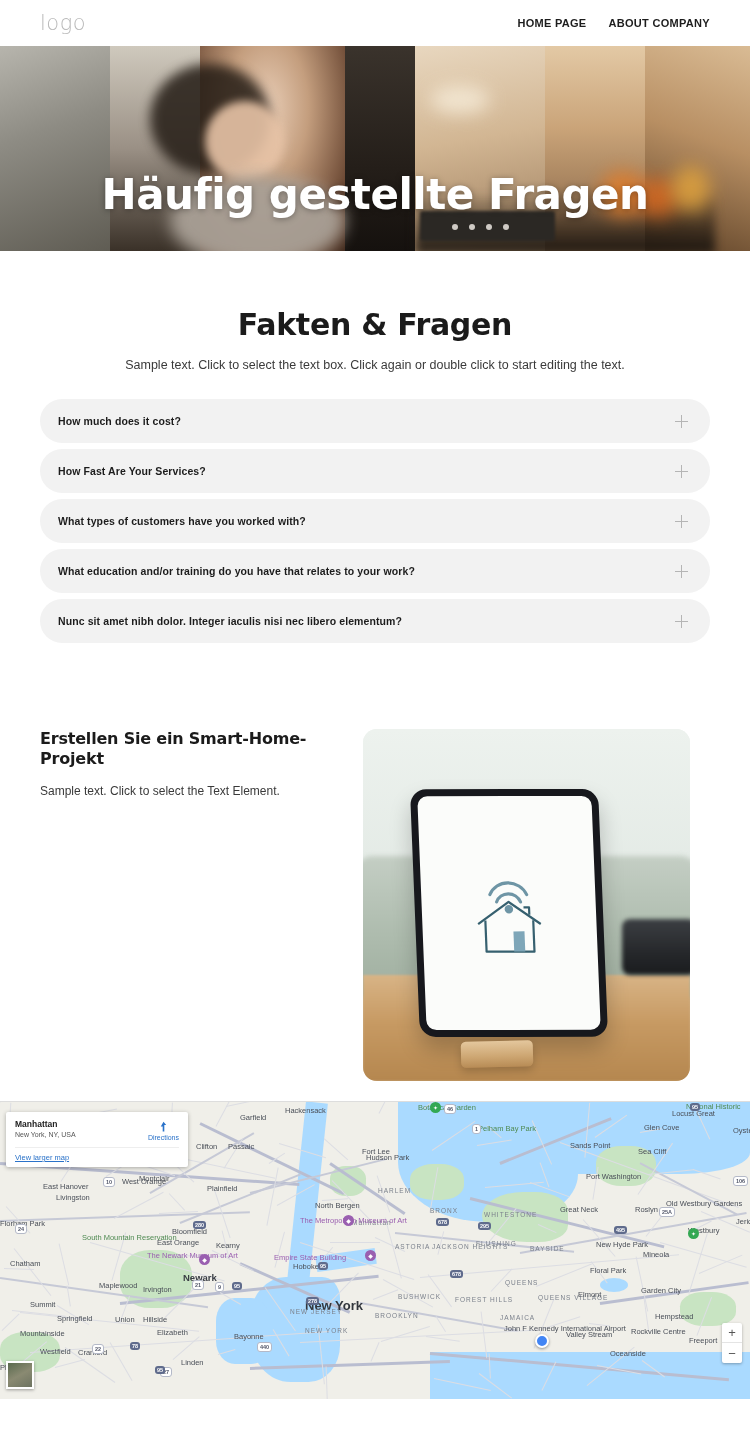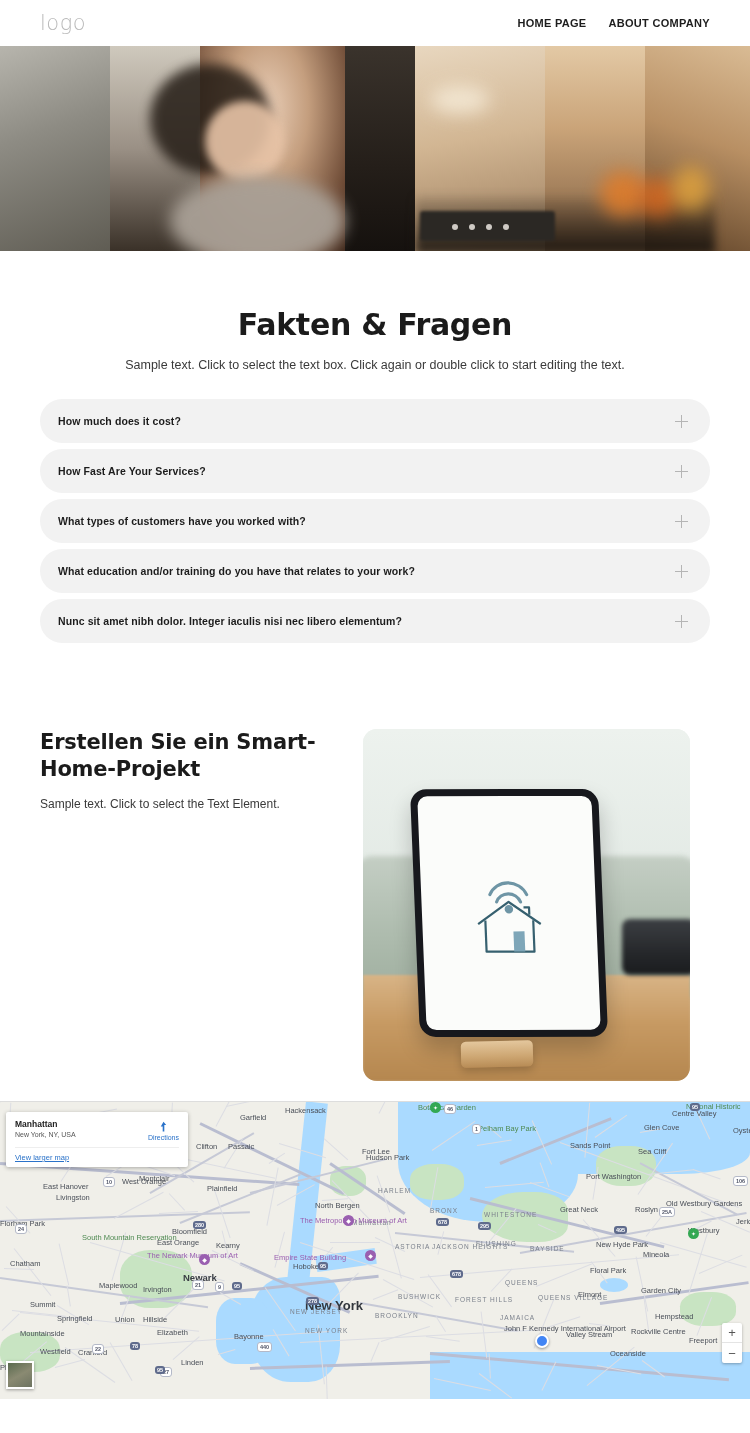--- a/index.html
+++ b/index.html
@@ -148,21 +148,21 @@
 
   
   .contact-section {
     display: flex;
     gap: 20px;
     padding: 50px 40px 20px 40px;
     align-items: flex-start;
   }
   .contact-left { width: 303px; }
   .contact-title {
-    font-size: 21px;
+    font-size: 16px;
     font-weight: bold;
     line-height: 1.28;
     color: #1b1b1b;
     font-family: "DejaVu Sans", sans-serif;
     letter-spacing: -0.2px;
   }
   .contact-sub {
     margin-top: 14px;
     font-size: 12px;
     color: #3a3a3a;
@@ -425,20 +425,21 @@
         <i></i>
         <i></i>
         <i></i>
         <i></i>
       </div>
     <div class="hero-blob blob-d"></div>
     <div class="hero-blob blob-a"></div>
     <div class="hero-blob blob-b"></div>
     <div class="hero-blob blob-c"></div>
   </div>
+  <h1 class="hero-title">Häufig gestellte Fragen</h1>
 </section>
 
 <section class="faq-section">
   <h2 class="section-title">Fakten &amp; Fragen</h2>
   <p class="section-sub">Sample text. Click to select the text box. Click again or double click to start editing the text.</p>
 
   <div class="faq-list">
     <div class="faq-item">
       <span class="faq-q">How much does it cost?</span>
       <span class="plus-icon"></span>
@@ -674,21 +675,21 @@
       <div class="map-label" style="left: 240px; top: 11px;">Garfield</div>
       <div class="map-label" style="left: 366px; top: 21px; margin-top: 30px;">Hudson Park</div>
       <div class="map-label" style="left: 362px; top: 45px;">Fort Lee</div>
       <div class="map-label" style="left: 196px; top: 40px;">Clifton</div>
       <div class="map-label" style="left: 228px; top: 40px;">Passaic</div>
       <div class="map-label park" style="left: 418px; top: 1px;">Botanical Garden</div>
       <div class="map-label park" style="left: 478px; top: 22px;">Pelham Bay Park</div>
       <div class="map-label" style="left: 570px; top: 39px;">Sands Point</div>
       <div class="map-label" style="left: 638px; top: 45px;">Sea Cliff</div>
       <div class="map-label" style="left: 644px; top: 21px;">Glen Cove</div>
-      <div class="map-label" style="left: 672px; top: 7px;">Centre Valley</div>
+      <div class="map-label" style="left: 672px; top: 7px;">Locust Great</div>
       <div class="map-label" style="left: 733px; top: 24px;">Oyster</div>
       <div class="map-label" style="left: 586px; top: 70px;">Port Washington</div>
       <div class="map-label" style="left: 560px; top: 103px;">Great Neck</div>
       <div class="map-label" style="left: 635px; top: 103px;">Roslyn</div>
       <div class="map-label" style="left: 666px; top: 97px;">Old Westbury Gardens</div>
       <div class="map-label" style="left: 688px; top: 124px;">Westbury</div>
       <div class="map-label" style="left: 643px; top: 148px;">Mineola</div>
       <div class="map-label" style="left: 596px; top: 138px;">New Hyde Park</div>
       <div class="map-label" style="left: 590px; top: 164px;">Floral Park</div>
       <div class="map-label" style="left: 641px; top: 184px;">Garden City</div>

